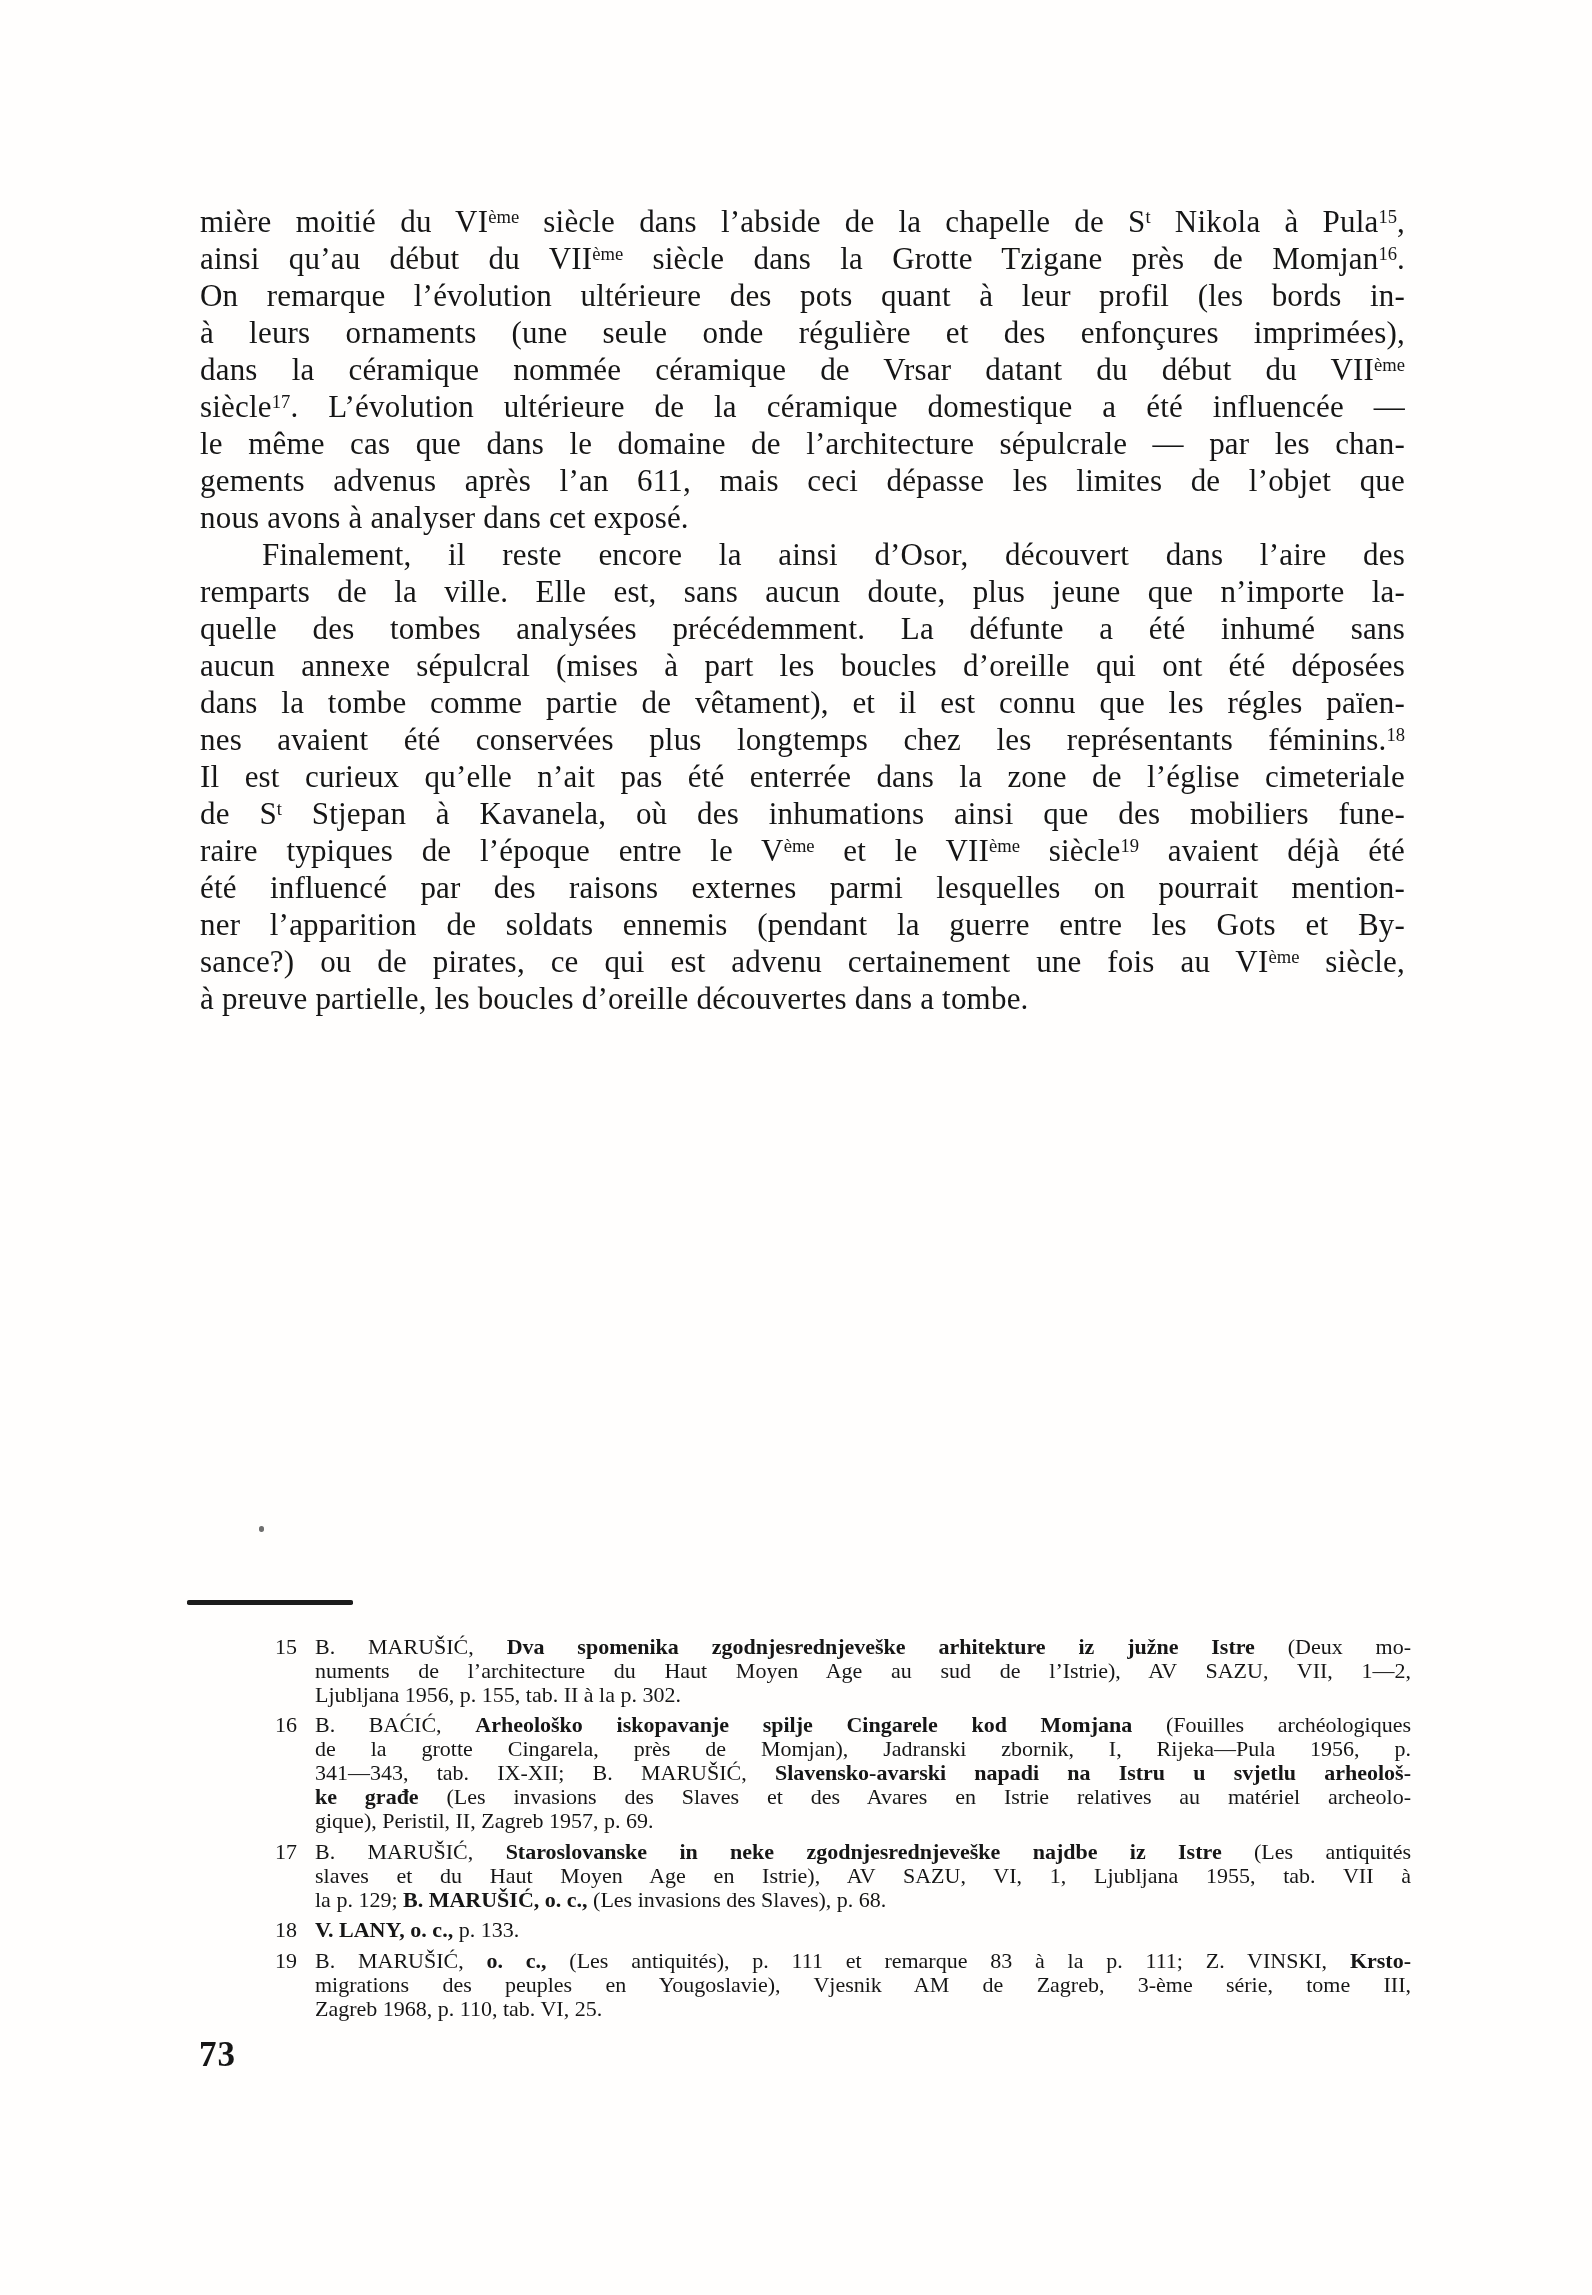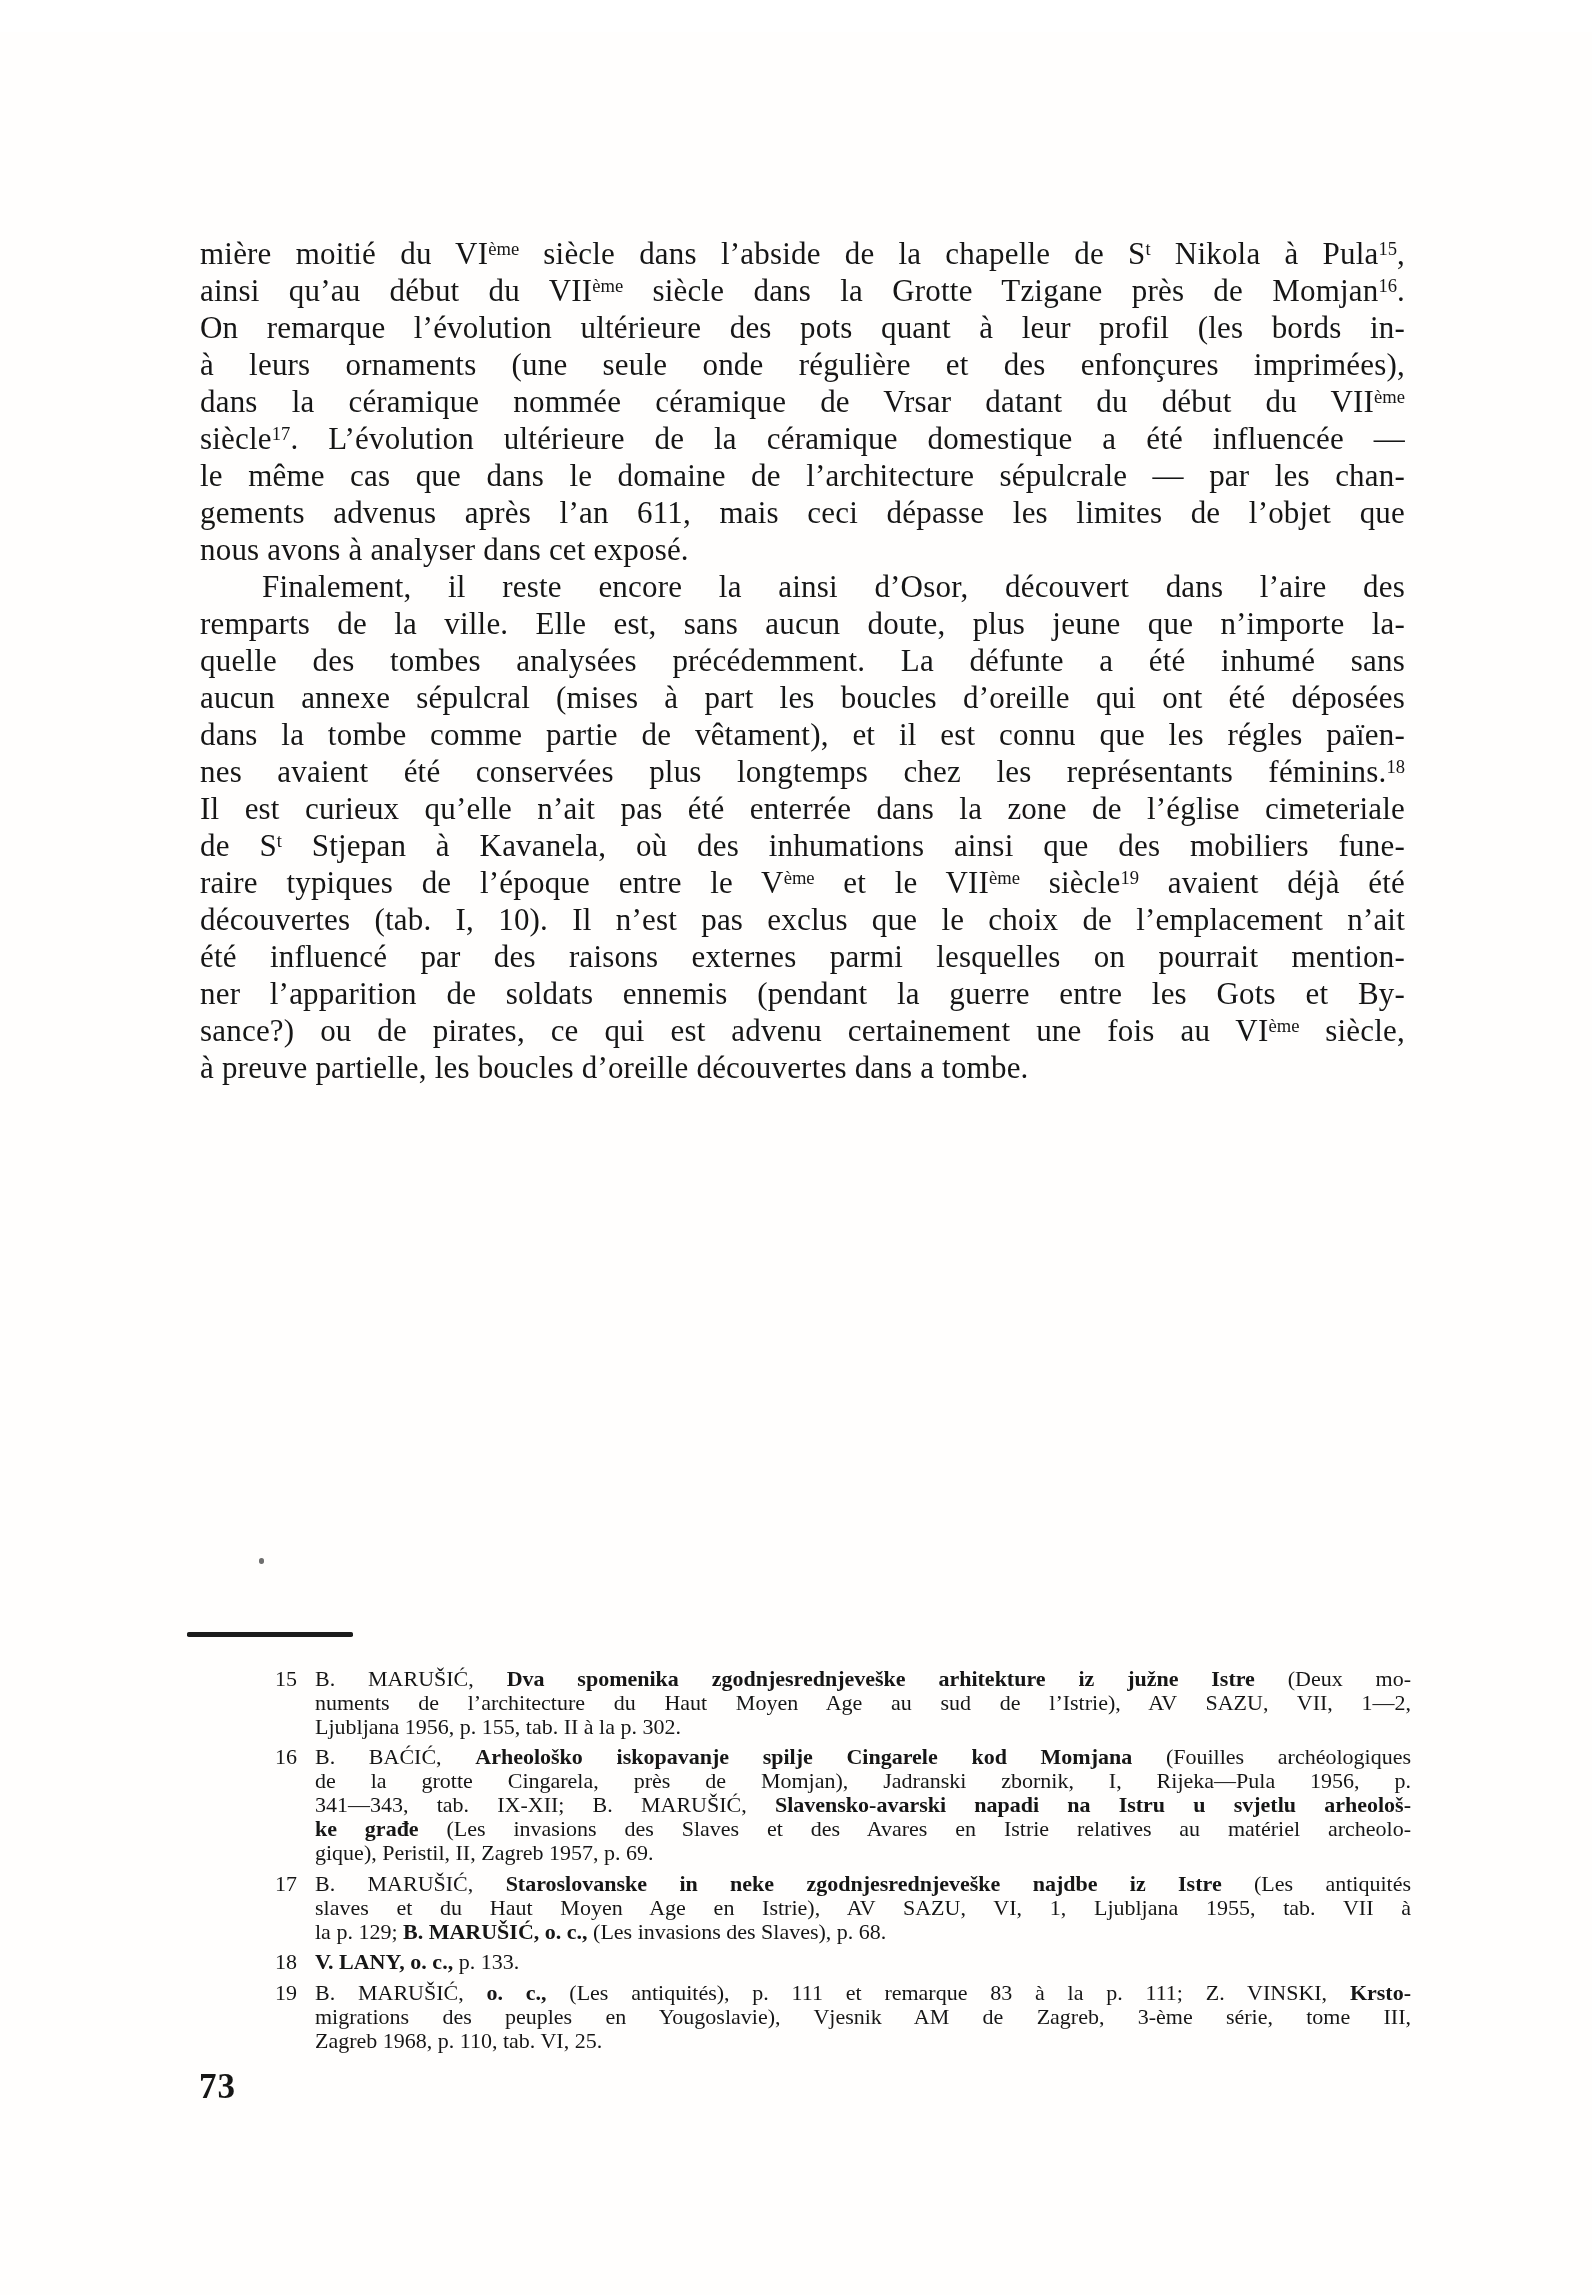--- a/index.html
+++ b/index.html
@@ -4,21 +4,21 @@
 <style>
   html,body{margin:0;padding:0;}
   body{
     width:1592px;height:2296px;
     background:#ffffff;
     font-family:"Liberation Serif","DejaVu Serif",serif;
     color:#161616;
     position:relative;
     overflow:hidden;
   }
-  .page{position:absolute;inset:0;background:#fffefd;margin-top:32px;}
+  .page{position:absolute;inset:0;background:#fffefd;}
   .body-text{
     position:absolute;left:200px;top:203px;width:1205px;
     font-size:31px;line-height:37px;
     letter-spacing:0.2px;
   }
   .line{
     text-align:justify;
     text-align-last:justify;
     text-justify:inter-word;
     white-space:normal;
@@ -82,21 +82,20 @@
       <div class="line para-end">nous avons à analyser dans cet exposé.</div>
       <div class="line indent">Finalement, il reste encore la ainsi d’Osor, découvert dans l’aire des</div>
       <div class="line">remparts de la ville. Elle est, sans aucun doute, plus jeune que n’importe la-</div>
       <div class="line">quelle des tombes analysées précédemment. La défunte a été inhumé sans</div>
       <div class="line">aucun annexe sépulcral (mises à part les boucles d’oreille qui ont été déposées</div>
       <div class="line">dans la tombe comme partie de vêtament), et il est connu que les régles païen-</div>
       <div class="line">nes avaient été conservées plus longtemps chez les représentants féminins.<sup>18</sup></div>
       <div class="line">Il est curieux qu’elle n’ait pas été enterrée dans la zone de l’église cimeteriale</div>
       <div class="line">de S<sup>t</sup> Stjepan à Kavanela, où des inhumations ainsi que des mobiliers fune-</div>
       <div class="line">raire typiques de l’époque entre le V<sup>ème</sup> et le VII<sup>ème</sup> siècle<sup>19</sup> avaient déjà été</div>
-      <div class="line">découvertes (tab. I, 10). Il n’est pas exclus que le choix de l’emplacement n’ait</div>
       <div class="line">été influencé par des raisons externes parmi lesquelles on pourrait mention-</div>
       <div class="line">ner l’apparition de soldats ennemis (pendant la guerre entre les Gots et By-</div>
       <div class="line">sance?) ou de pirates, ce qui est advenu certainement une fois au VI<sup>ème</sup> siècle,</div>
       <div class="line para-end">à preuve partielle, les boucles d’oreille découvertes dans a tombe.</div>
     </div>
   <div class="speck"></div>
   <div class="fn-rule"></div>
   <div class="footnotes">
       <div class="footnote">
         <span class="fn-num">15</span>

